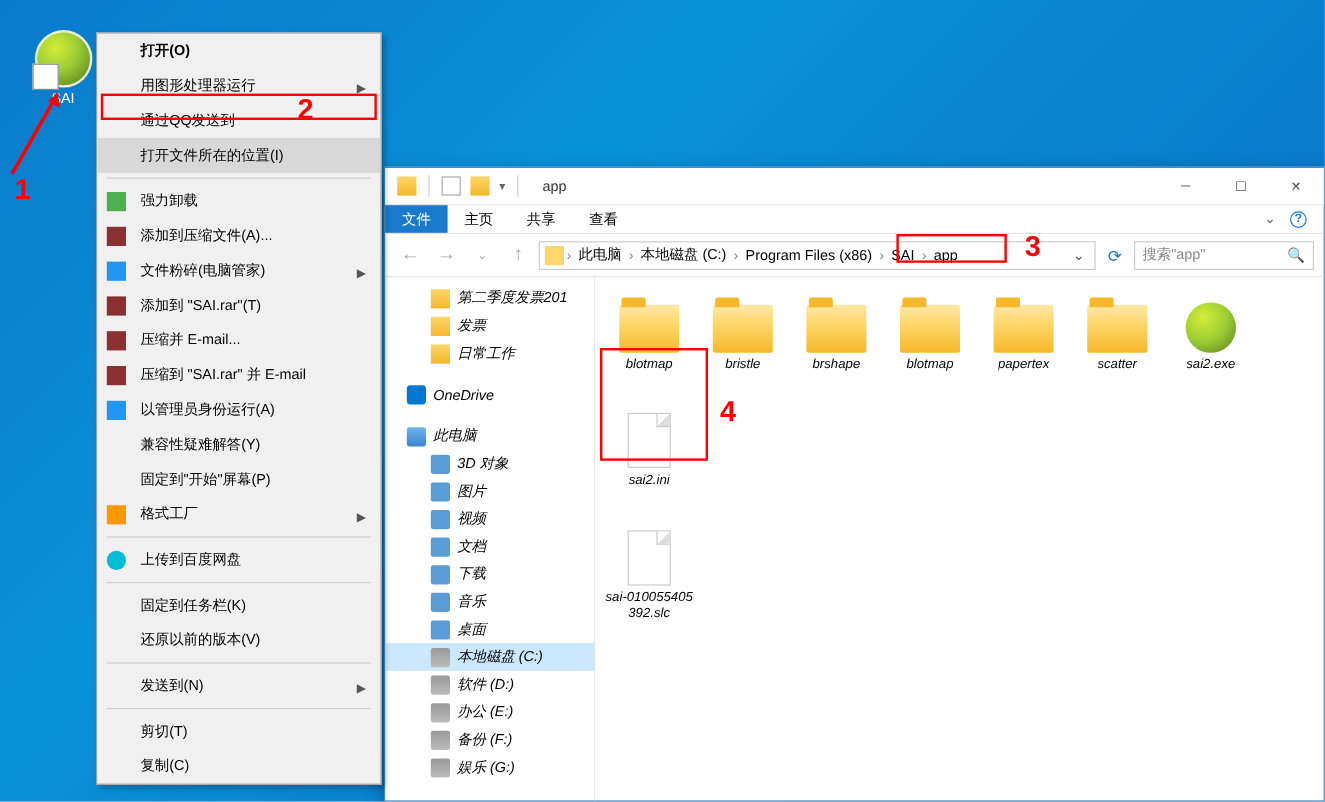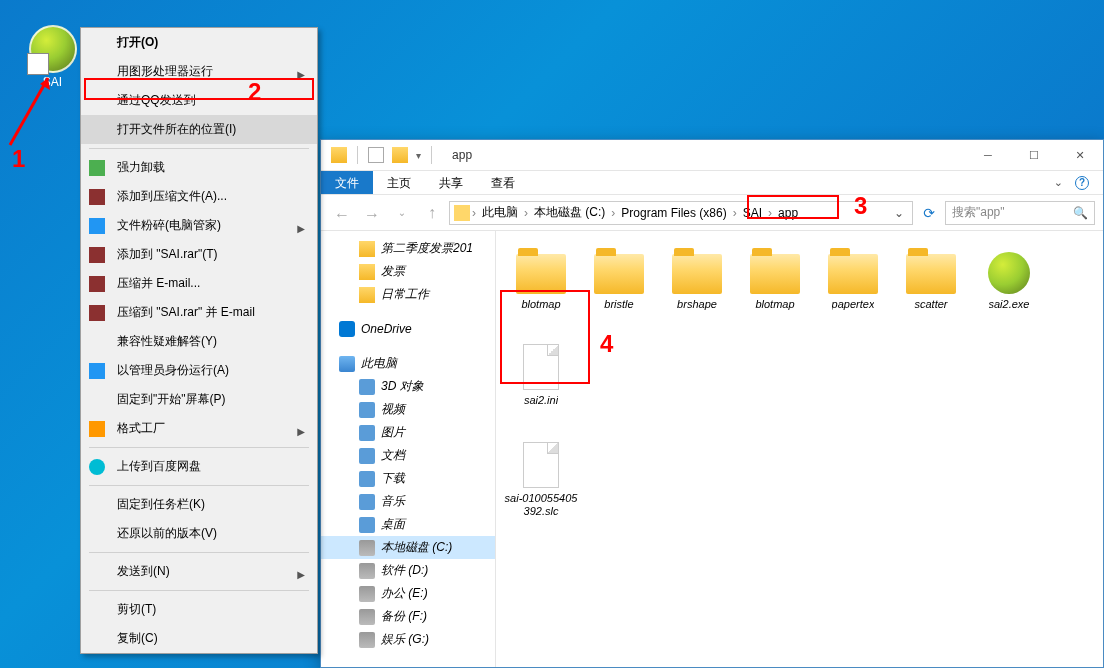--- a/index.html
+++ b/index.html
@@ -133,25 +133,25 @@
     </div>
   <div class="menu-item">
       <span class="menu-icon icon-darkred"></span>
       <span>压缩并 E-mail...</span>
     </div>
   <div class="menu-item">
       <span class="menu-icon icon-darkred"></span>
       <span>压缩到 "SAI.rar" 并 E-mail</span>
     </div>
   <div class="menu-item">
-      <span>兼容性疑难解答(Y)</span>
-    </div>
-  <div class="menu-item">
       <span class="menu-icon icon-blue"></span>
       <span>以管理员身份运行(A)</span>
+    </div>
+  <div class="menu-item">
+      <span>兼容性疑难解答(Y)</span>
     </div>
   <div class="menu-item">
       <span>固定到"开始"屏幕(P)</span>
     </div>
   <div class="menu-item">
       <span class="menu-icon icon-orange"></span>
       <span>格式工厂</span>
       <span class="menu-arrow">▶</span>
     </div>
   <div class="menu-separator"></div>
@@ -256,25 +256,25 @@
       <div class="tree-item depth1">
           <div class="tree-icon thispc"></div>
           <span>此电脑</span>
         </div>
       <div class="tree-item depth2">
           <div class="tree-icon special"></div>
           <span>3D 对象</span>
         </div>
       <div class="tree-item depth2">
           <div class="tree-icon special"></div>
+          <span>图片</span>
+        </div>
+      <div class="tree-item depth2">
+          <div class="tree-icon special"></div>
           <span>视频</span>
-        </div>
-      <div class="tree-item depth2">
-          <div class="tree-icon special"></div>
-          <span>图片</span>
         </div>
       <div class="tree-item depth2">
           <div class="tree-icon special"></div>
           <span>文档</span>
         </div>
       <div class="tree-item depth2">
           <div class="tree-icon special"></div>
           <span>下载</span>
         </div>
       <div class="tree-item depth2">

